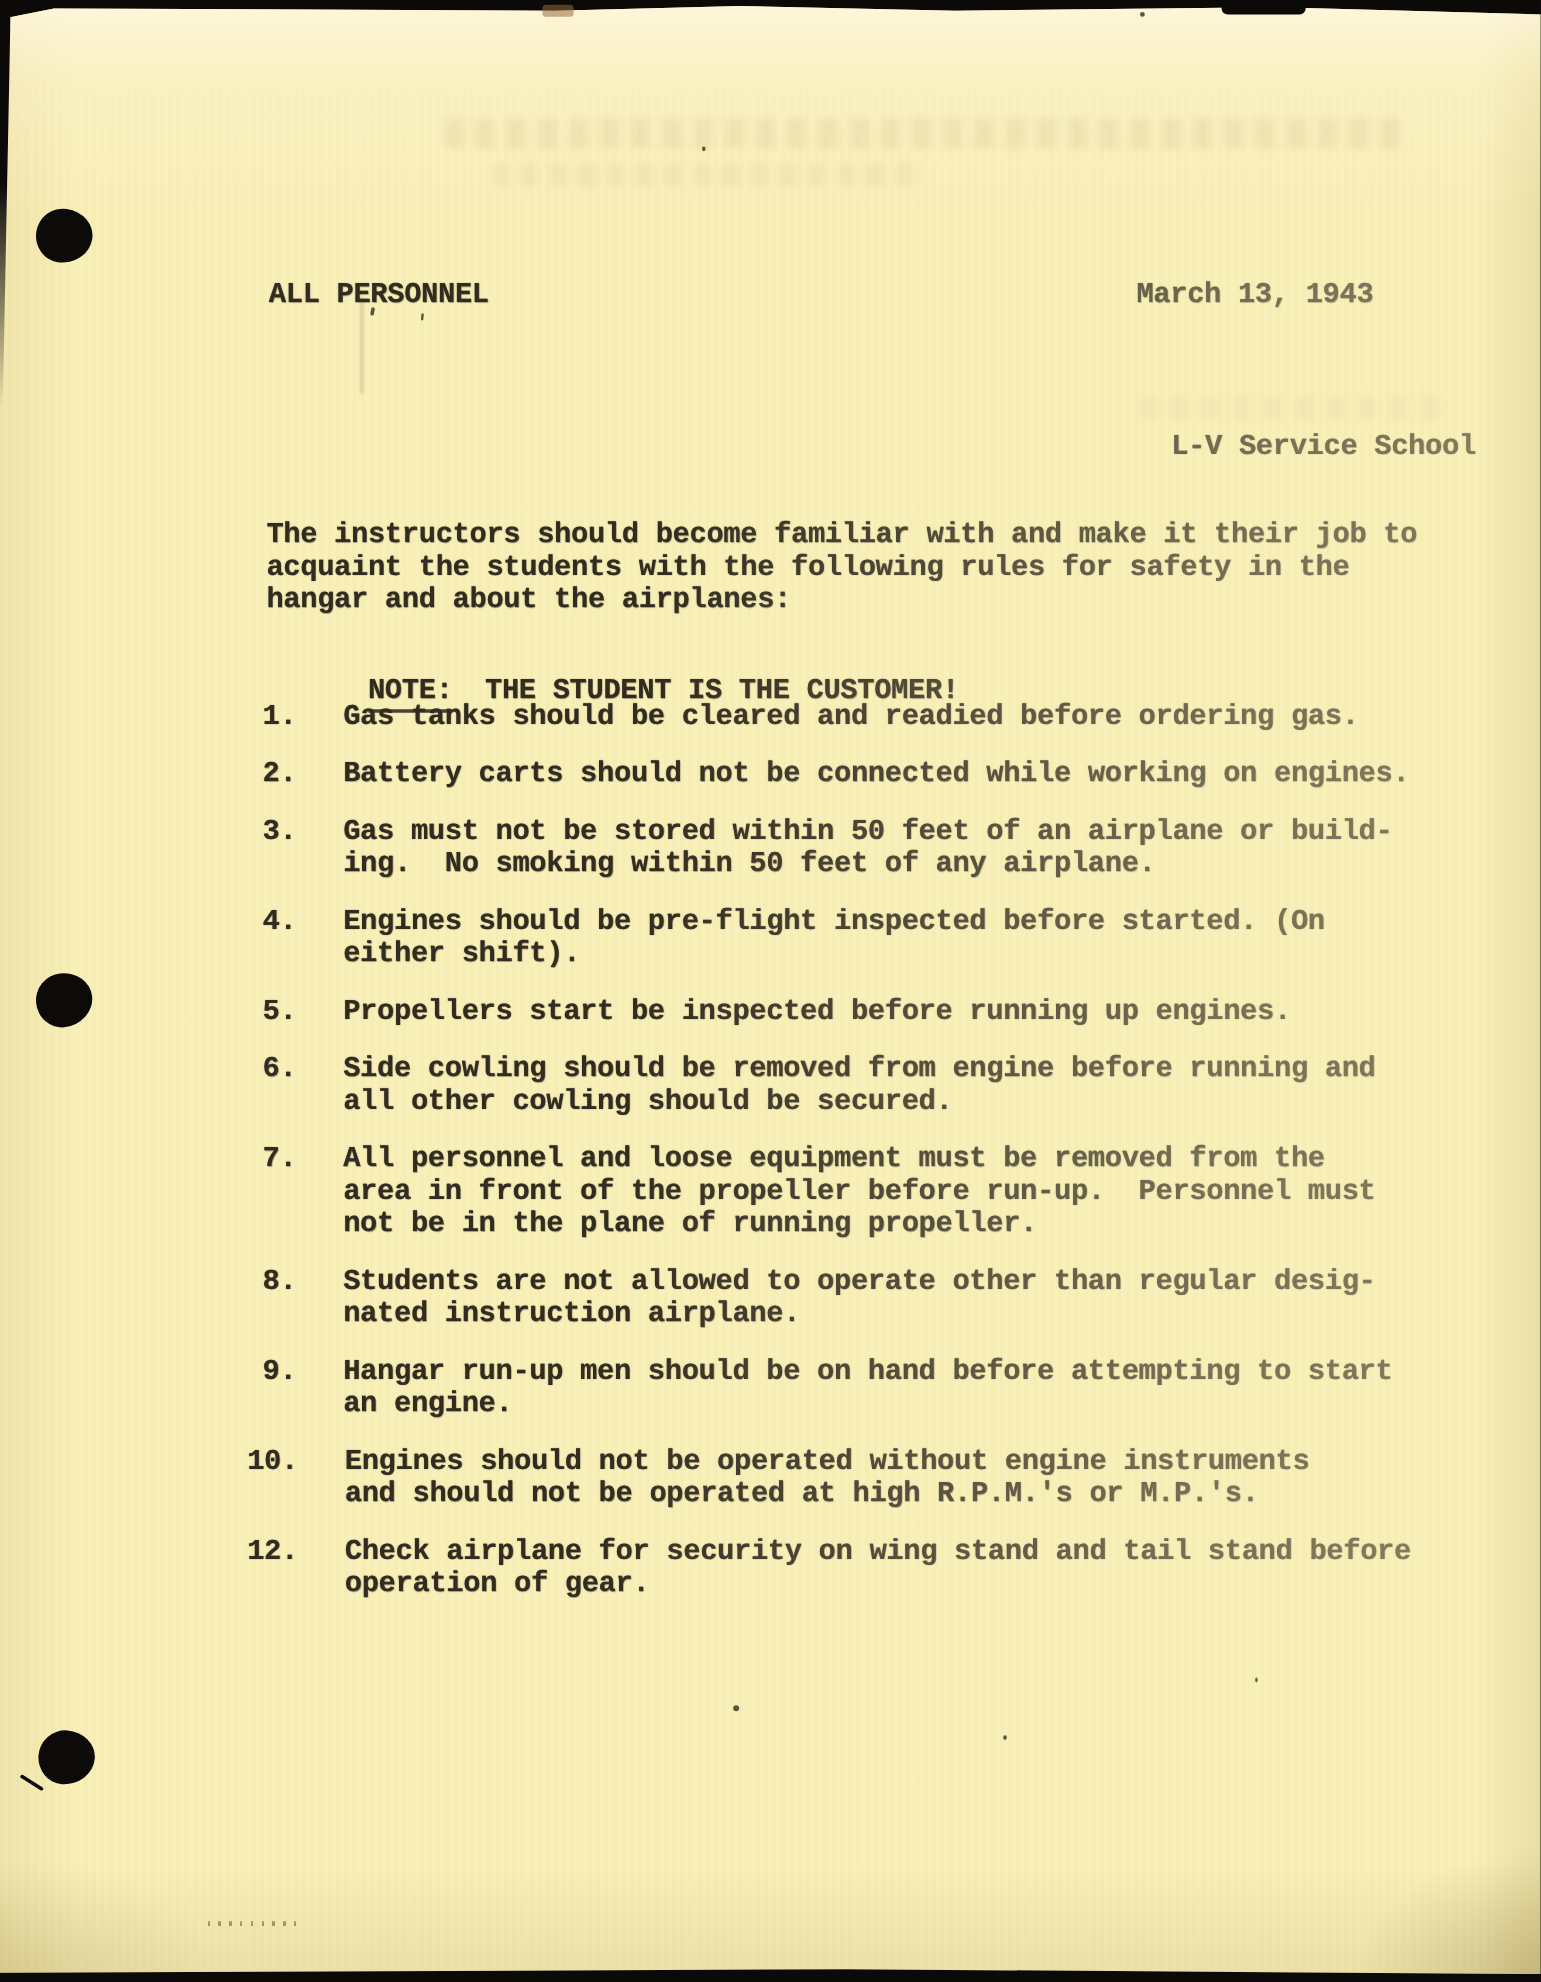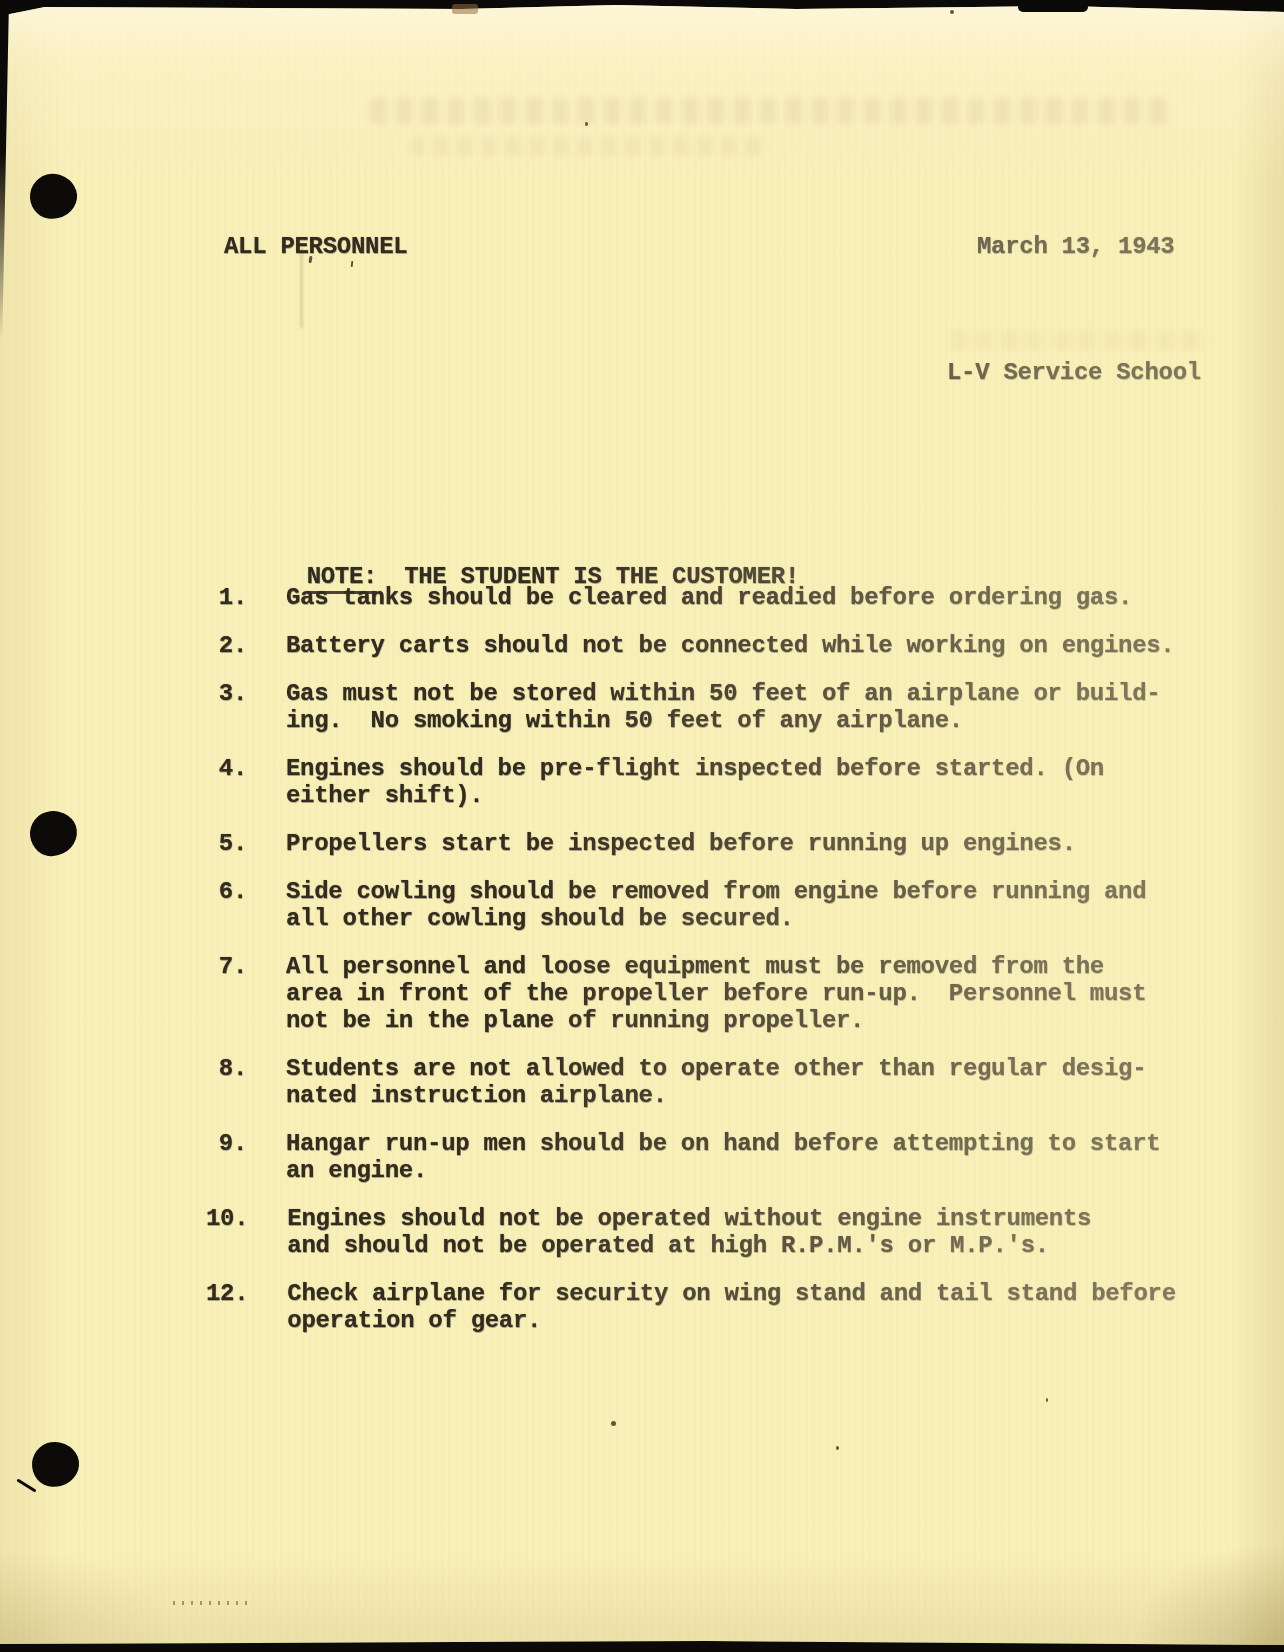--- a/index.html
+++ b/index.html
@@ -108,23 +108,23 @@
     font-size: 24px;
     line-height: 27px;
     font-weight: 700;
     letter-spacing: -0.3px;
     text-shadow: 0 0 1px rgba(50,43,33,0.55), 0.5px 0.5px 0.6px rgba(50,43,33,0.35);
     -webkit-mask-image: linear-gradient(94deg, rgba(0,0,0,1) 42%, rgba(0,0,0,0.66) 76%, rgba(0,0,0,0.58) 93%, rgba(0,0,0,0.64) 100%);
     mask-image: linear-gradient(94deg, rgba(0,0,0,1) 42%, rgba(0,0,0,0.66) 76%, rgba(0,0,0,0.58) 93%, rgba(0,0,0,0.64) 100%);
   }
   .abs { position: absolute; white-space: pre-wrap; }
   .hdr-left   { left: 224px; top: 233px; }
-  .hdr-right  { left: 947px; top: 233px; margin-left: 30px; }
+  .hdr-right  { left: 947px; top: 233px; }
   .sub-left   { left: 224px; top: 359px; }
-  .sub-right  { left: 947px; top: 359px; }
+  .sub-right  { left: 976px; top: 359px; }
   .intro      { left: 222px; top: 433px; width: 990px; }
   .note-line  { left: 222px; top: 536px; text-align: center; }
   .underlined { border-bottom: 3px solid rgba(50,43,33,0.88); padding-bottom: 1px; }
   .note-text  { margin-left: 27px; }
   .rules      { position: absolute; left: 206px; top: 584px; width: 1010px; }
   .rule       { display: flex; margin-bottom: 21px; }
   .rule-num   { flex: 0 0 41px; text-align: right; margin-right: 39px; white-space: nowrap; }
   .rule-text  { white-space: pre-wrap; flex: 1 1 auto; }
 </style>
 </head>
@@ -154,20 +154,23 @@
   <div class="hole hole-2"></div>
   <div class="hole hole-3"></div>
 
   <div class="content">
 
     <div class="abs hdr-left">ALL PERSONNEL</div>
     <div class="abs hdr-right">March 13, 1943</div>
 
     <div class="abs sub-right">L-V Service School</div>
 
+    <div class="abs intro">The instructors should become familiar with and make it their job to
+acquaint the students with the following rules for safety in the
+hangar and about the airplanes:</div>
 
     <div class="abs note-line">
       <span class="underlined">NOTE:</span><span class="note-text">THE STUDENT IS THE CUSTOMER!</span>
     </div>
 
     <div class="rules">
       <div class="rule">
         <span class="rule-num">1.</span>
         <span class="rule-text">Gas tanks should be cleared and readied before ordering gas.</span>
       </div>

